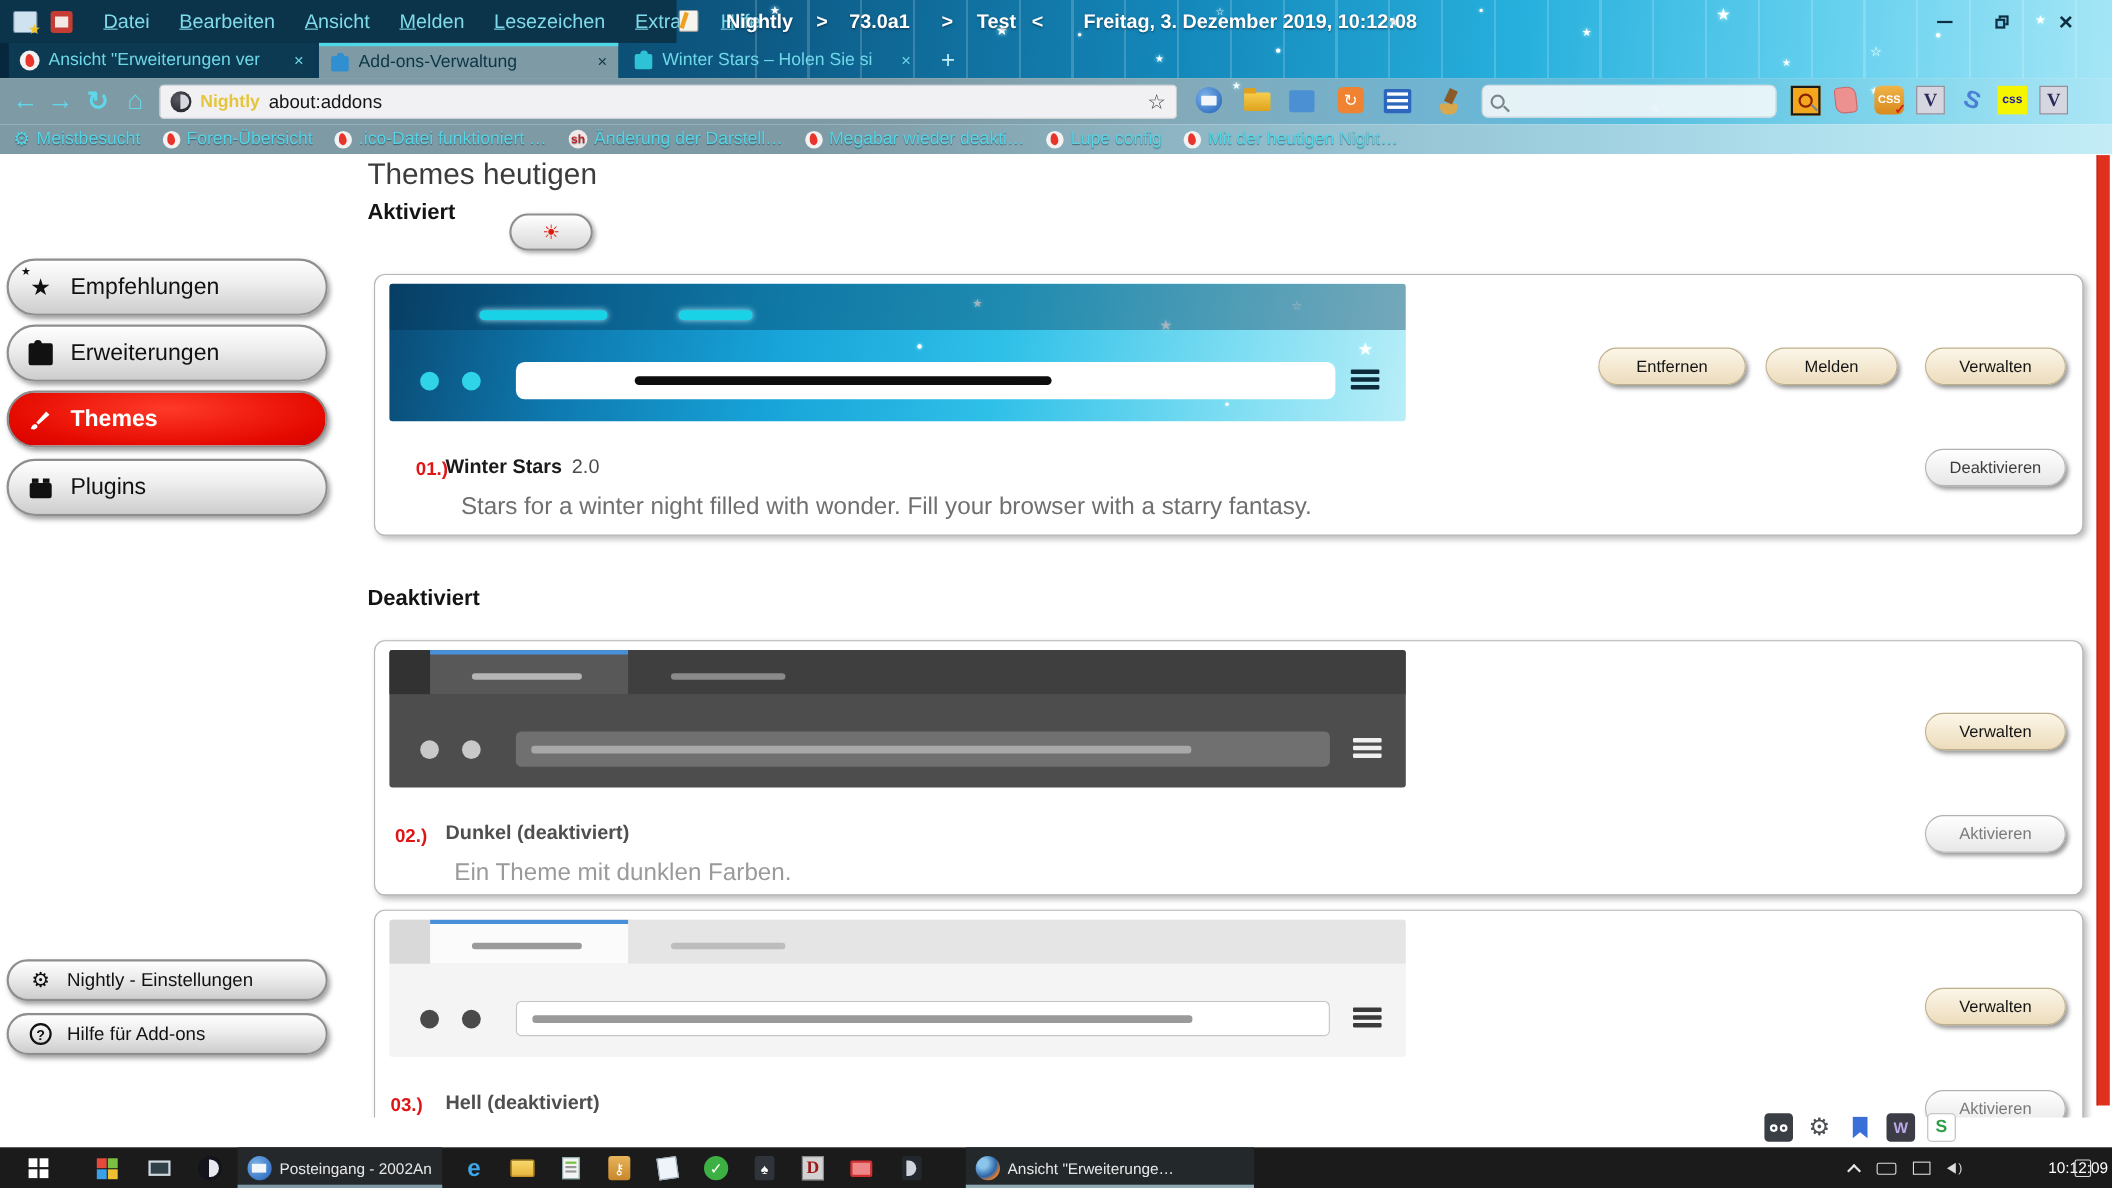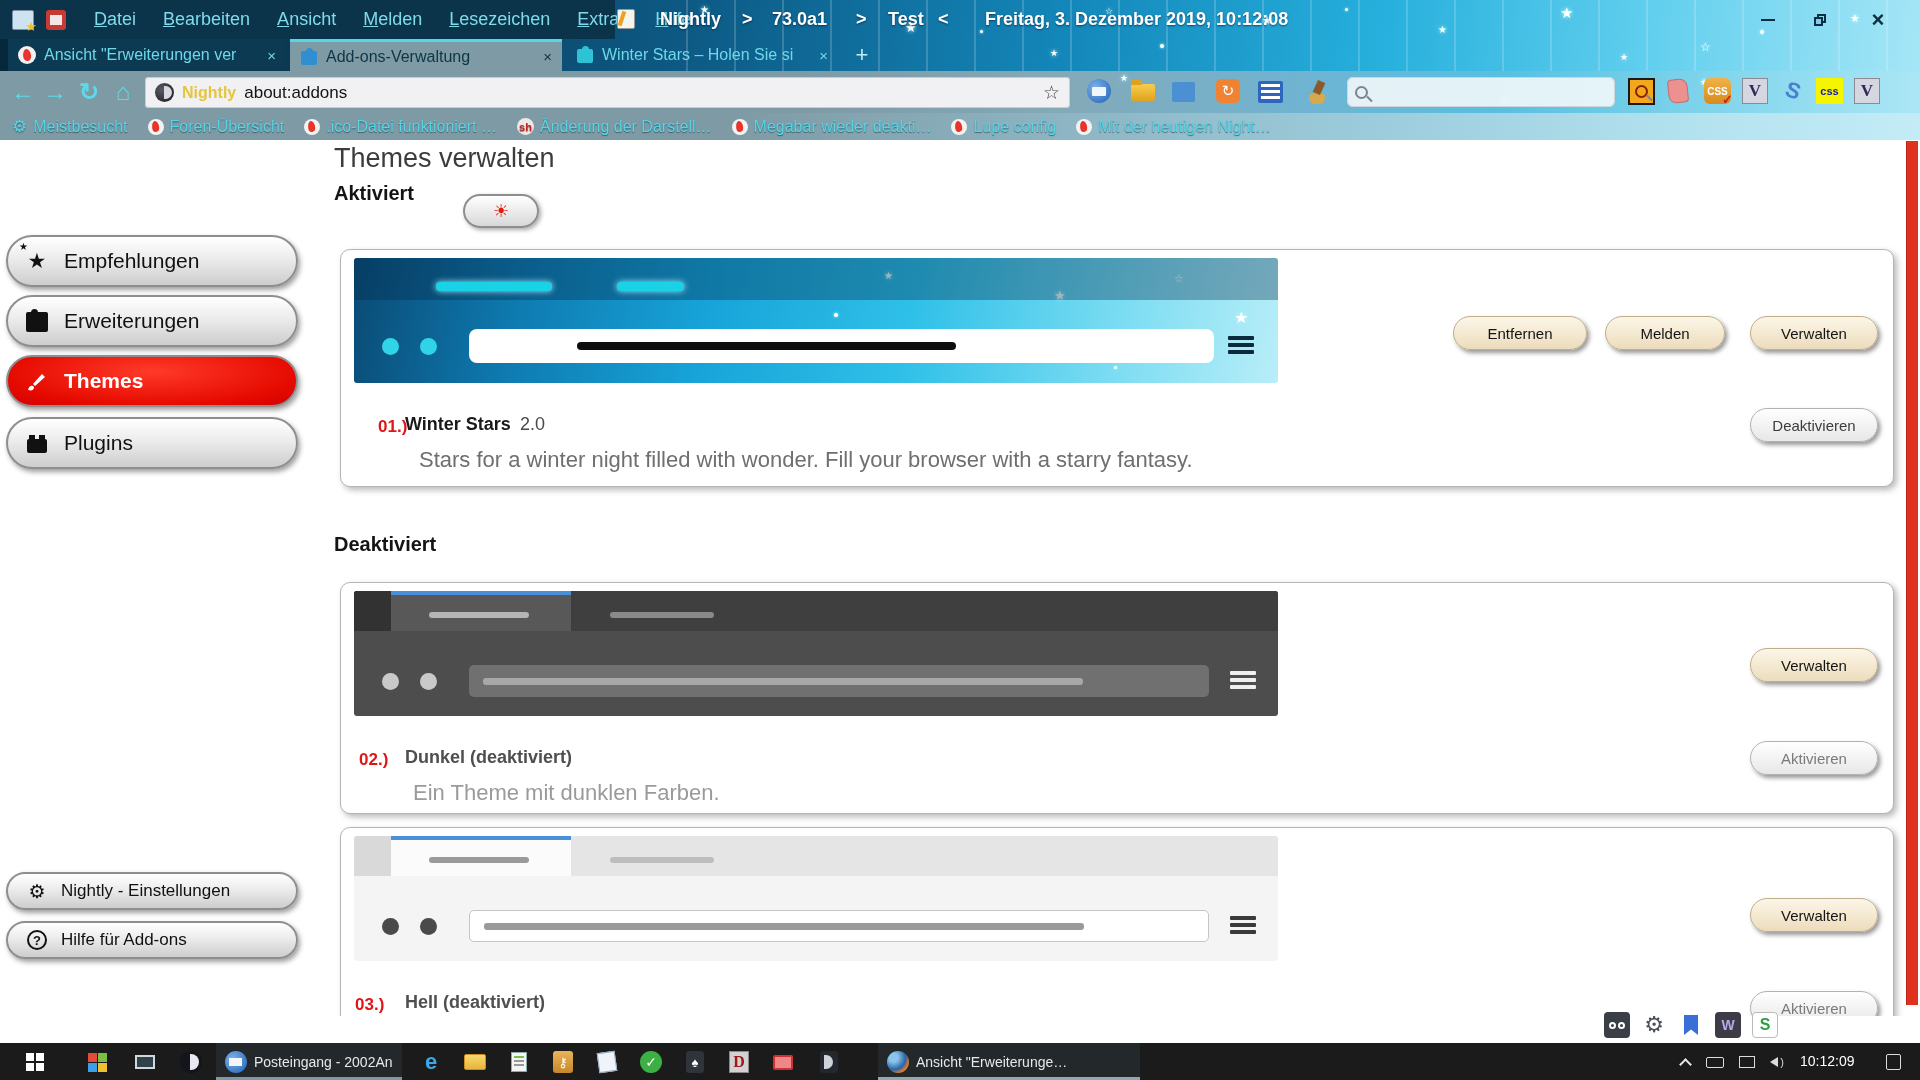--- a/index.html
+++ b/index.html
@@ -368,21 +368,21 @@
       <span class="sideicon" style="font-size:19px;">⚙</span>
       <span>Nightly - Einstellungen</span>
     </div>
     <div class="pill small" style="top:781px;">
       <span class="sideicon">
           <span class="qmark">?</span>
         </span>
       <span>Hilfe für Add-ons</span>
     </div>
 
-    <div class="h1">Themes verwalten</div>
+    <div class="h1">Themes heutigen</div>
     <div class="h2" style="top:42px;">Aktiviert</div>
     <div class="sunbtn">☀</div>
 
     <div class="addon-card" style="top:109px;height:238px;">
       <div class="preview pv-winter">
         <span class="sparkle" style="left:530px;top:12px;font-size:10px;">★</span>
         <span class="sparkle" style="left:700px;top:30px;font-size:13px;">★</span>
         <span class="sparkle" style="left:820px;top:14px;font-size:11px;">☆</span>
         <span class="sparkle" style="left:640px;top:95px;font-size:9px;">★</span>
         <span class="sparkle" style="left:880px;top:50px;font-size:16px;">★</span>
@@ -557,19 +557,19 @@
     <div class="tbi" style="left:1702px;">
       <div class="trayrect" style="width:18px;height:11px;border-radius:2px;"></div>
     </div>
     <div class="tbi" style="left:1734px;">
       <div class="trayrect" style="width:16px;height:12px;"></div>
     </div>
     <div class="tbi" style="left:1764px;">
       <div class="spk"></div>
         <span style="color:#dcdcdc;font-size:11px;margin-left:2px;">)</span>
     </div>
-    <span class="traytxt" style="left:1800px;">10:12:09</span>
+    <span class="traytxt" style="left:1862px;">10:12:09</span>
     <div class="tbi" style="left:1880px;">
       <div class="trayrect" style="width:15px;height:16px;border-radius:2px;"></div>
     </div>
   </div>
 
 </div>
 
 </body></html>

